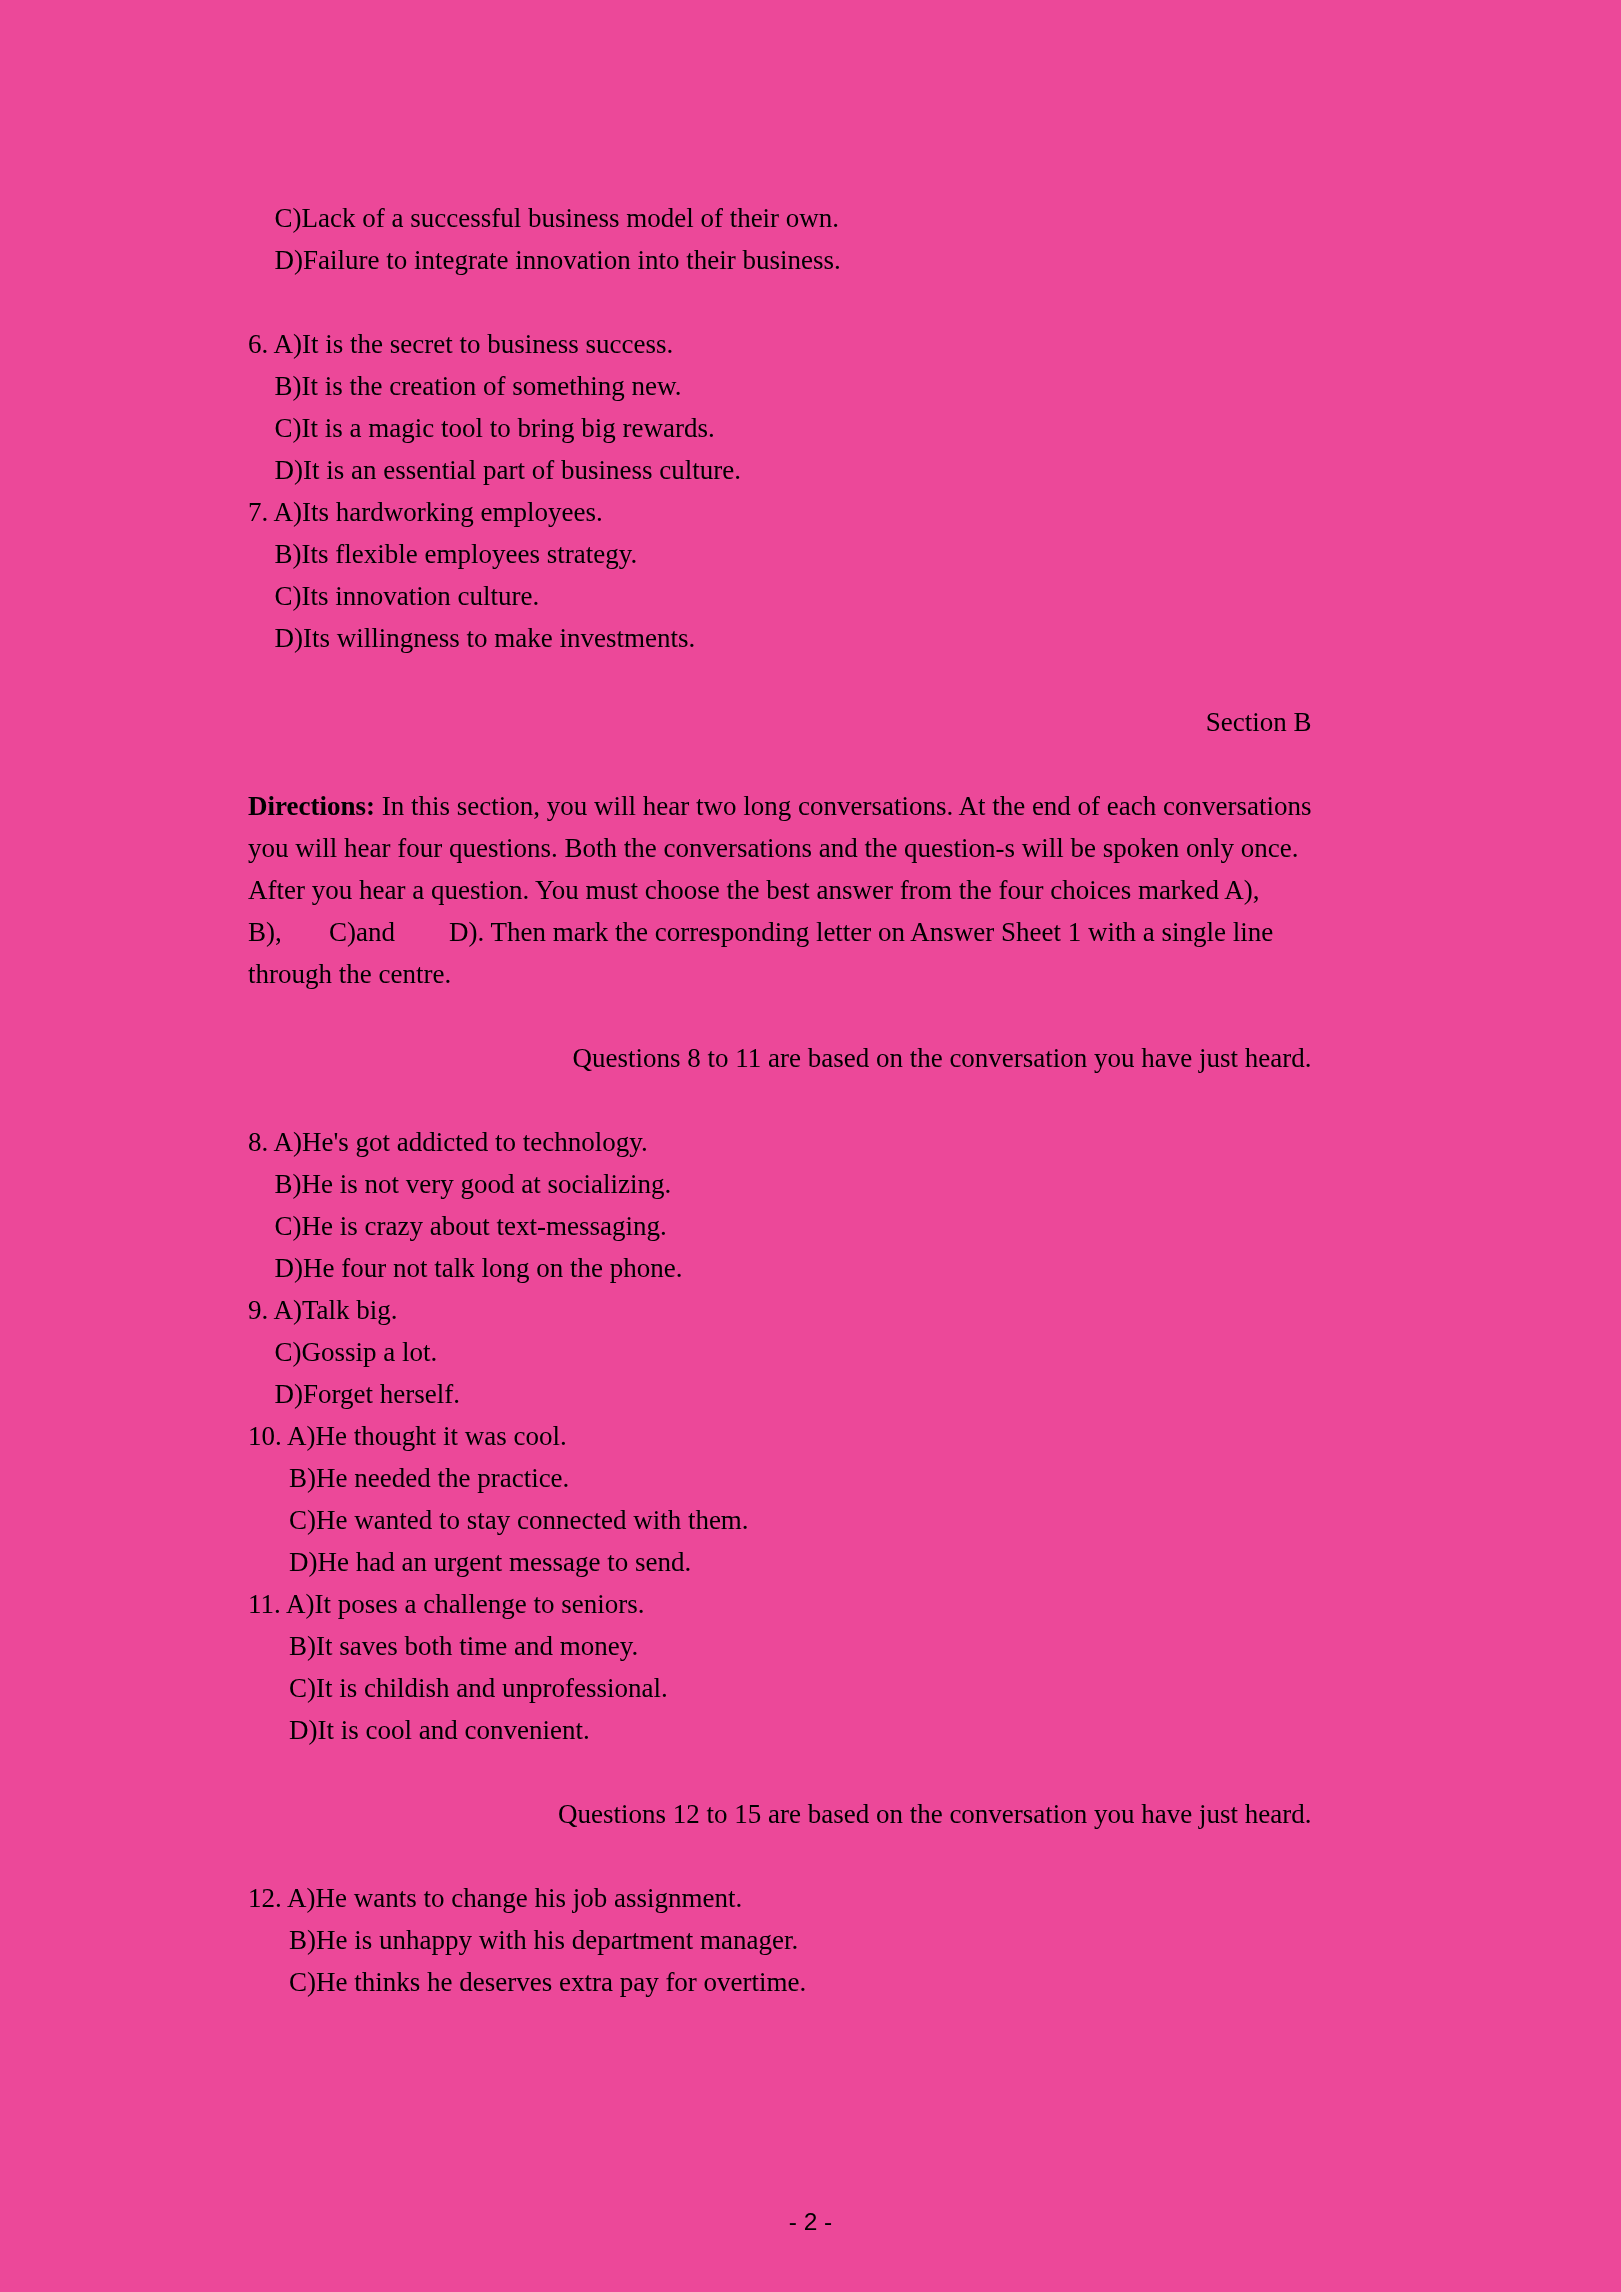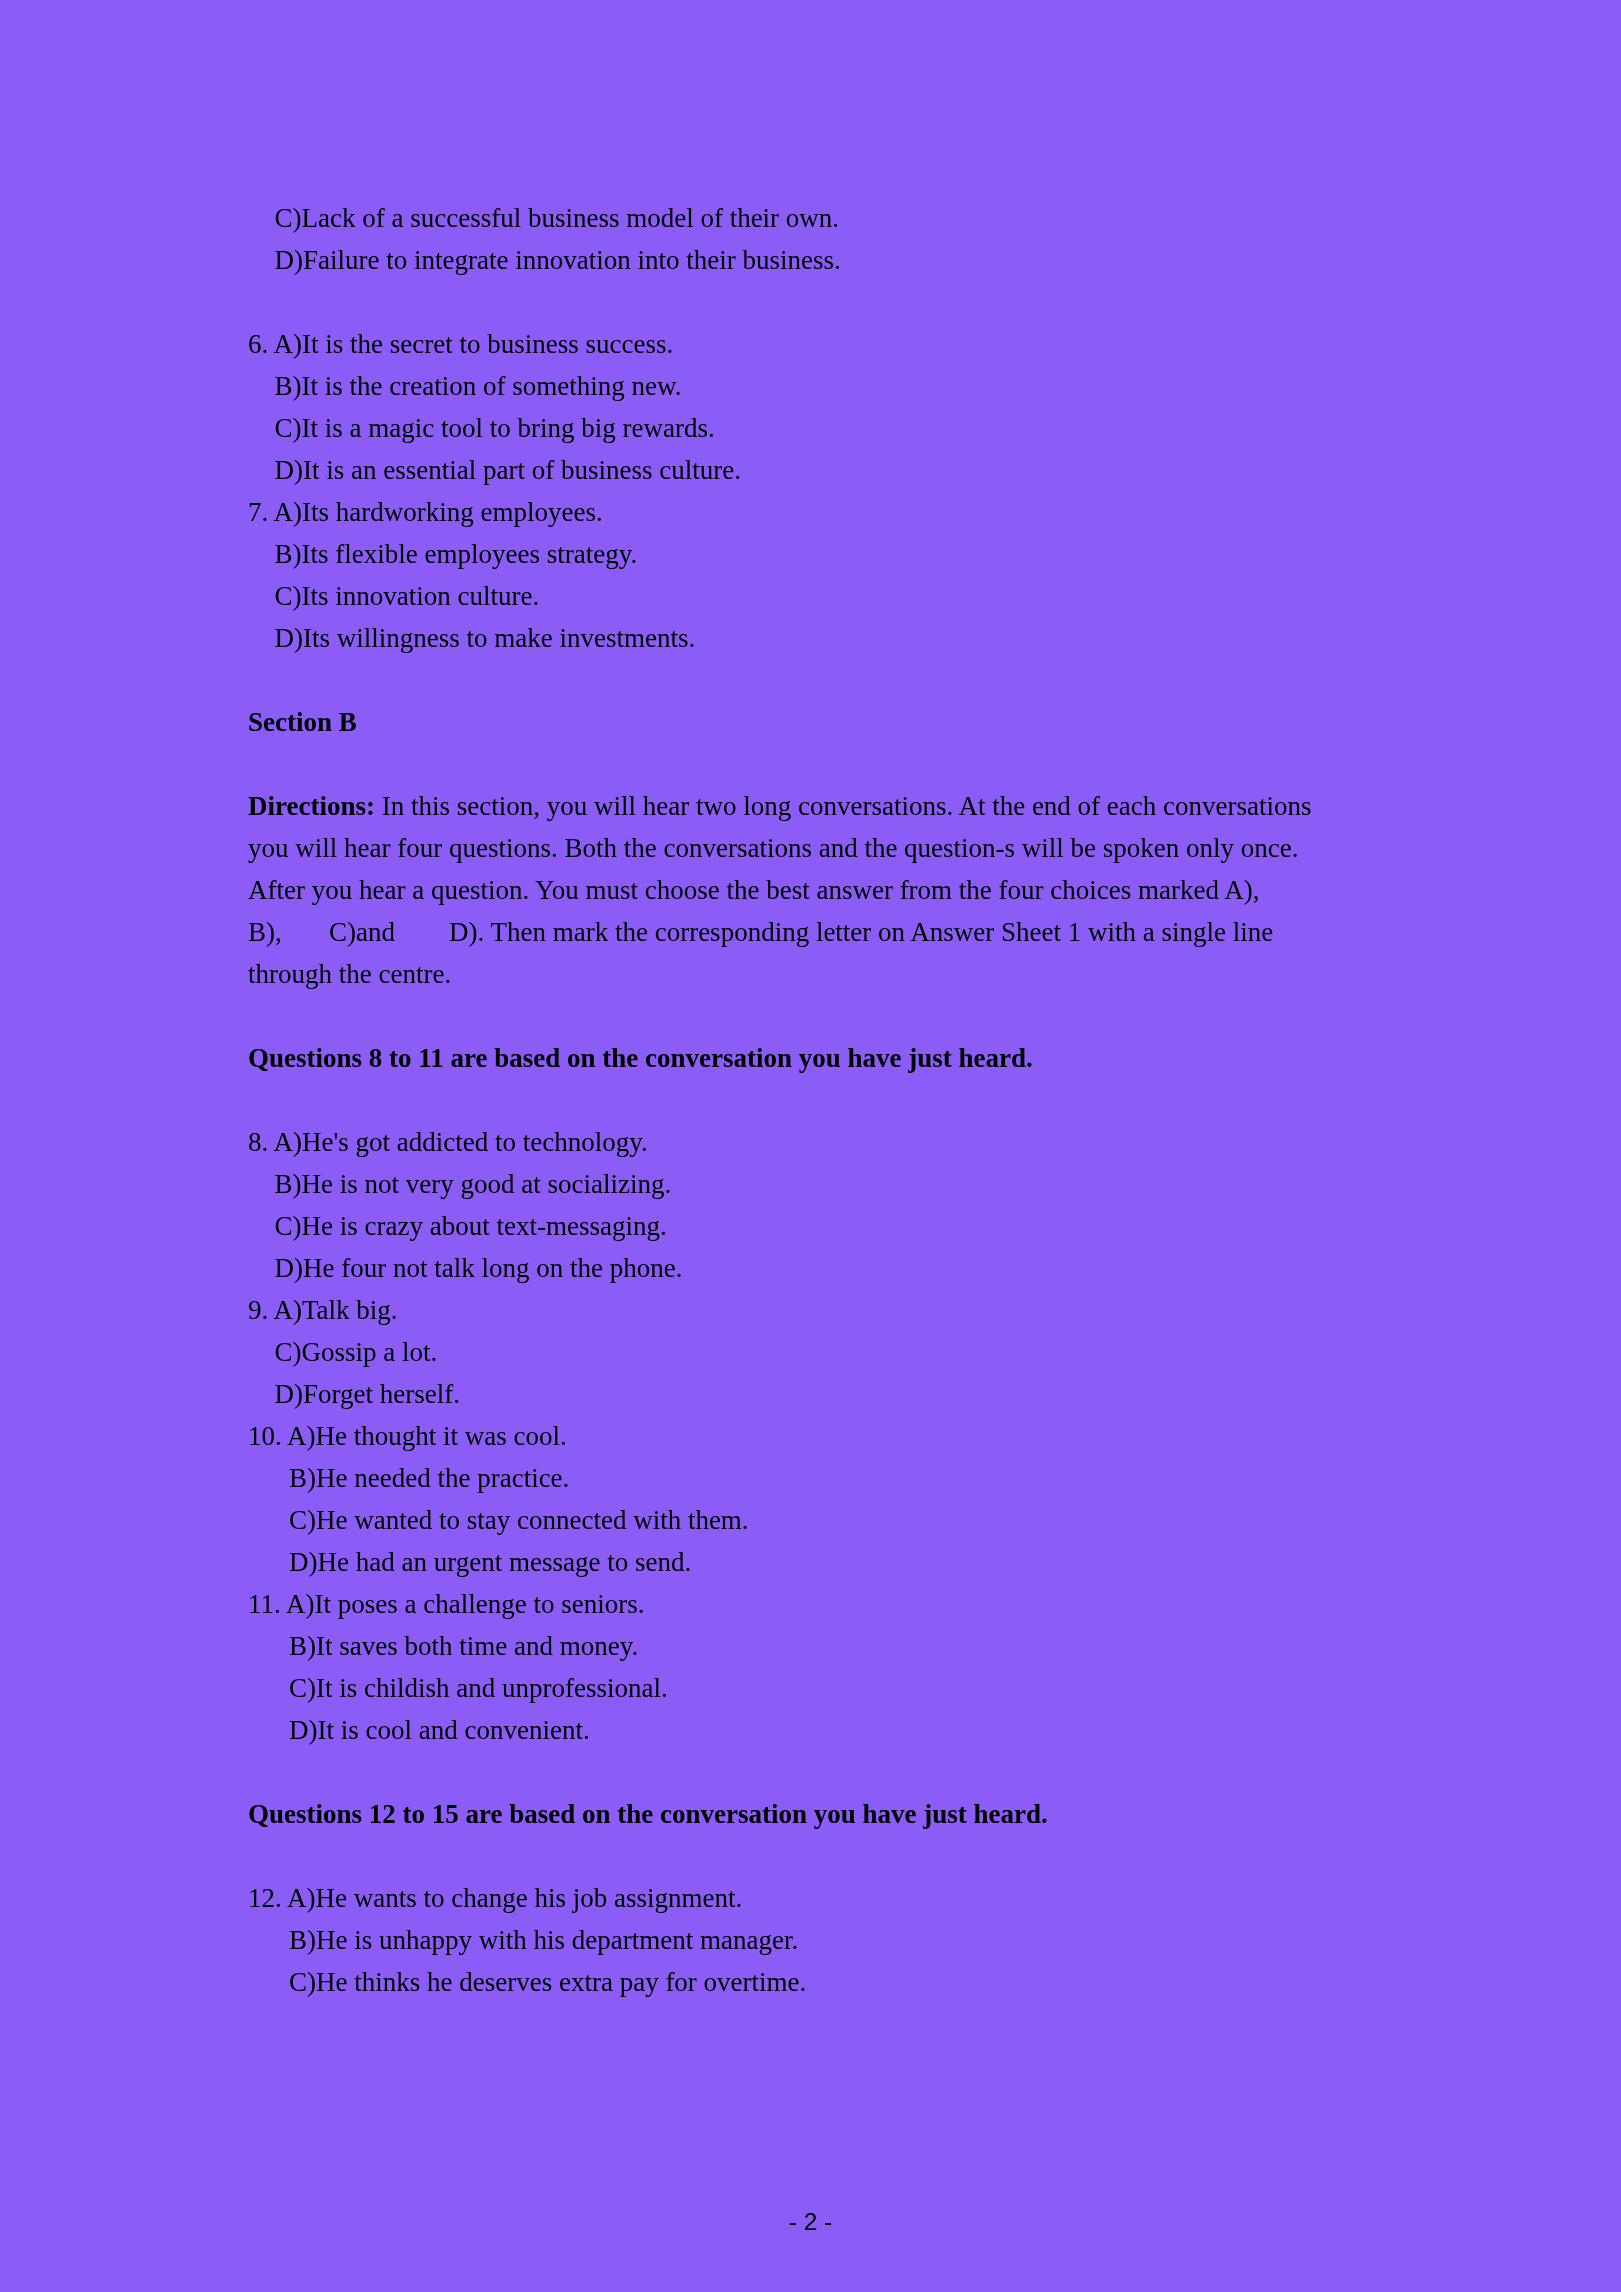--- a/index.html
+++ b/index.html
@@ -1,38 +1,38 @@
 <!DOCTYPE html>
 <html><head>
 <meta charset="utf-8">
 <style>
   html, body { margin: 0; padding: 0; background: #ffffff; }
   .page {
     position: relative;
     width: 1621px;
     height: 2293px;
-    background: #8b5cf6;
+    background: #ec4899;
     color: #000000;
     font-family: "Liberation Serif", "DejaVu Serif", serif;
     font-size: 27px;
     overflow: hidden;
   }
   .content {
     position: absolute;
     top: 197px;
     left: 248px;
   }
   .line {
     line-height: 42px;
     white-space: pre;
   }
   .ind1 { padding-left: 26.5px; }   
   .ind2 { padding-left: 41px; }   
   .blockgap { margin-top: 42px; } 
-  .heading { font-weight: bold; }
+  .heading { font-weight: normal; text-align: right; }
   .bold { font-weight: bold; }
   .footer {
     position: absolute;
     top: 2207px;
     left: 0;
     width: 100%;
     text-align: center;
     font-family: "Liberation Sans", "DejaVu Sans", sans-serif;
     font-size: 24.5px;
     line-height: 29px;

